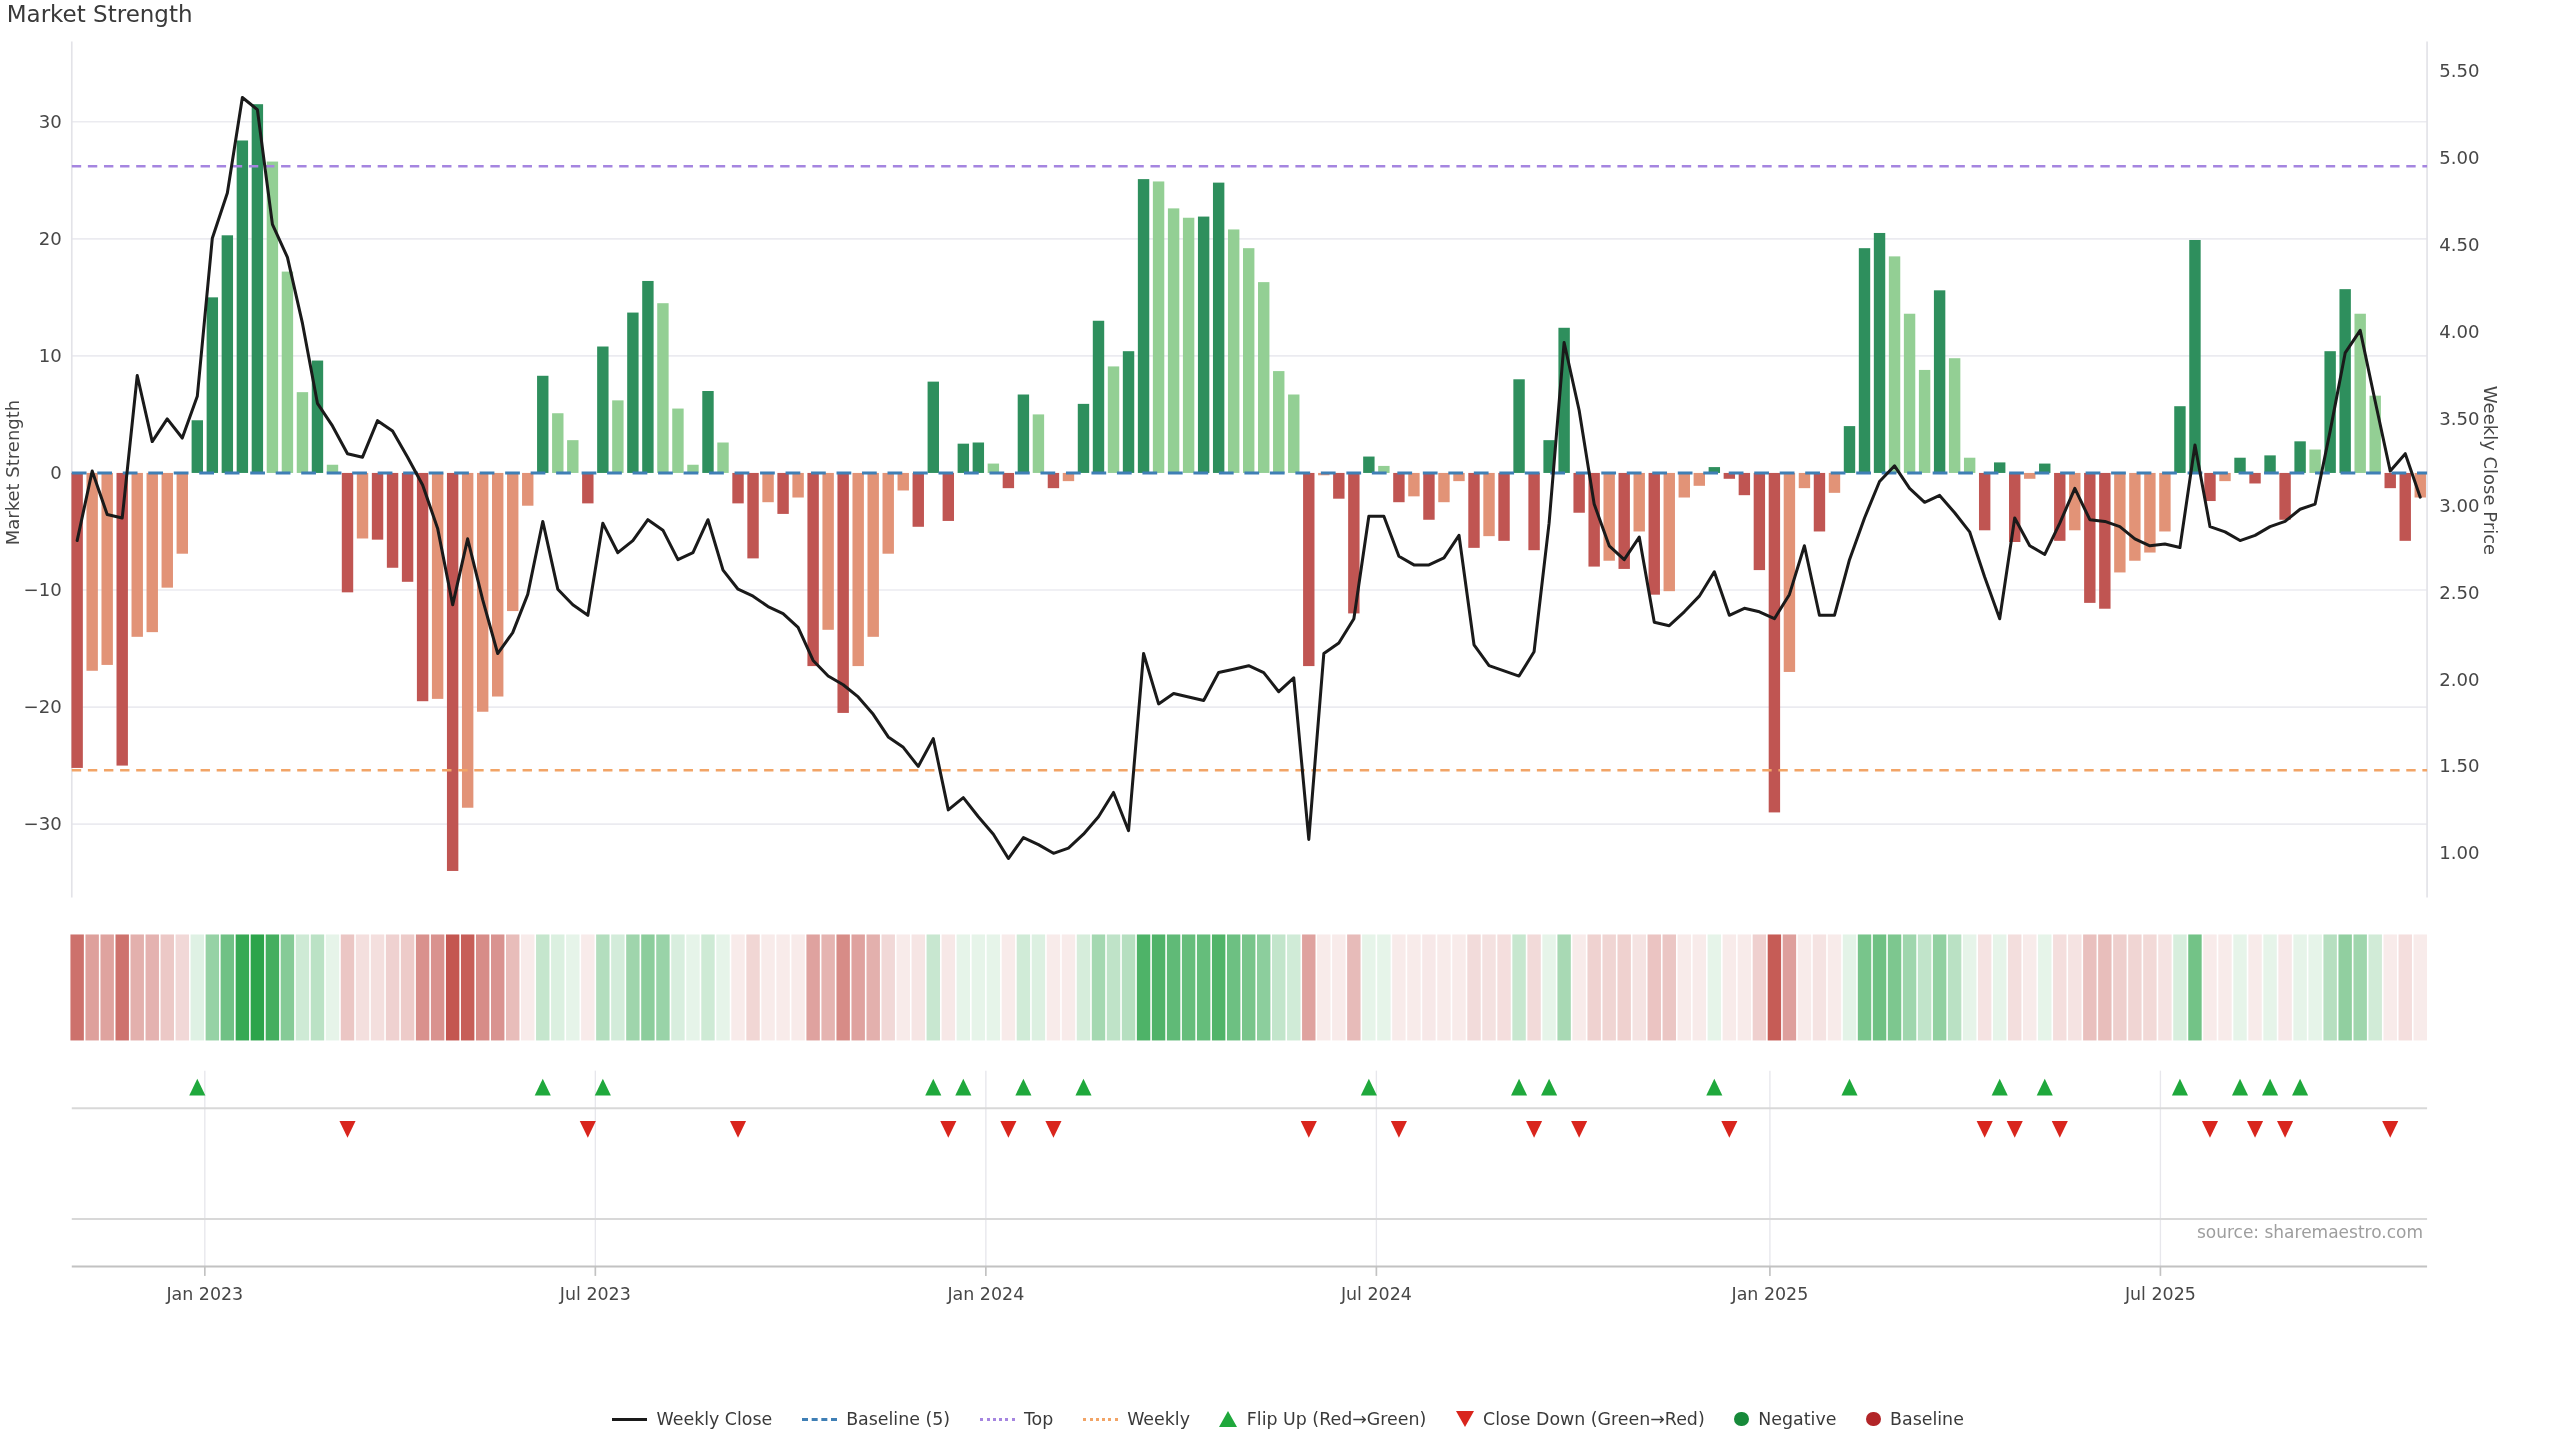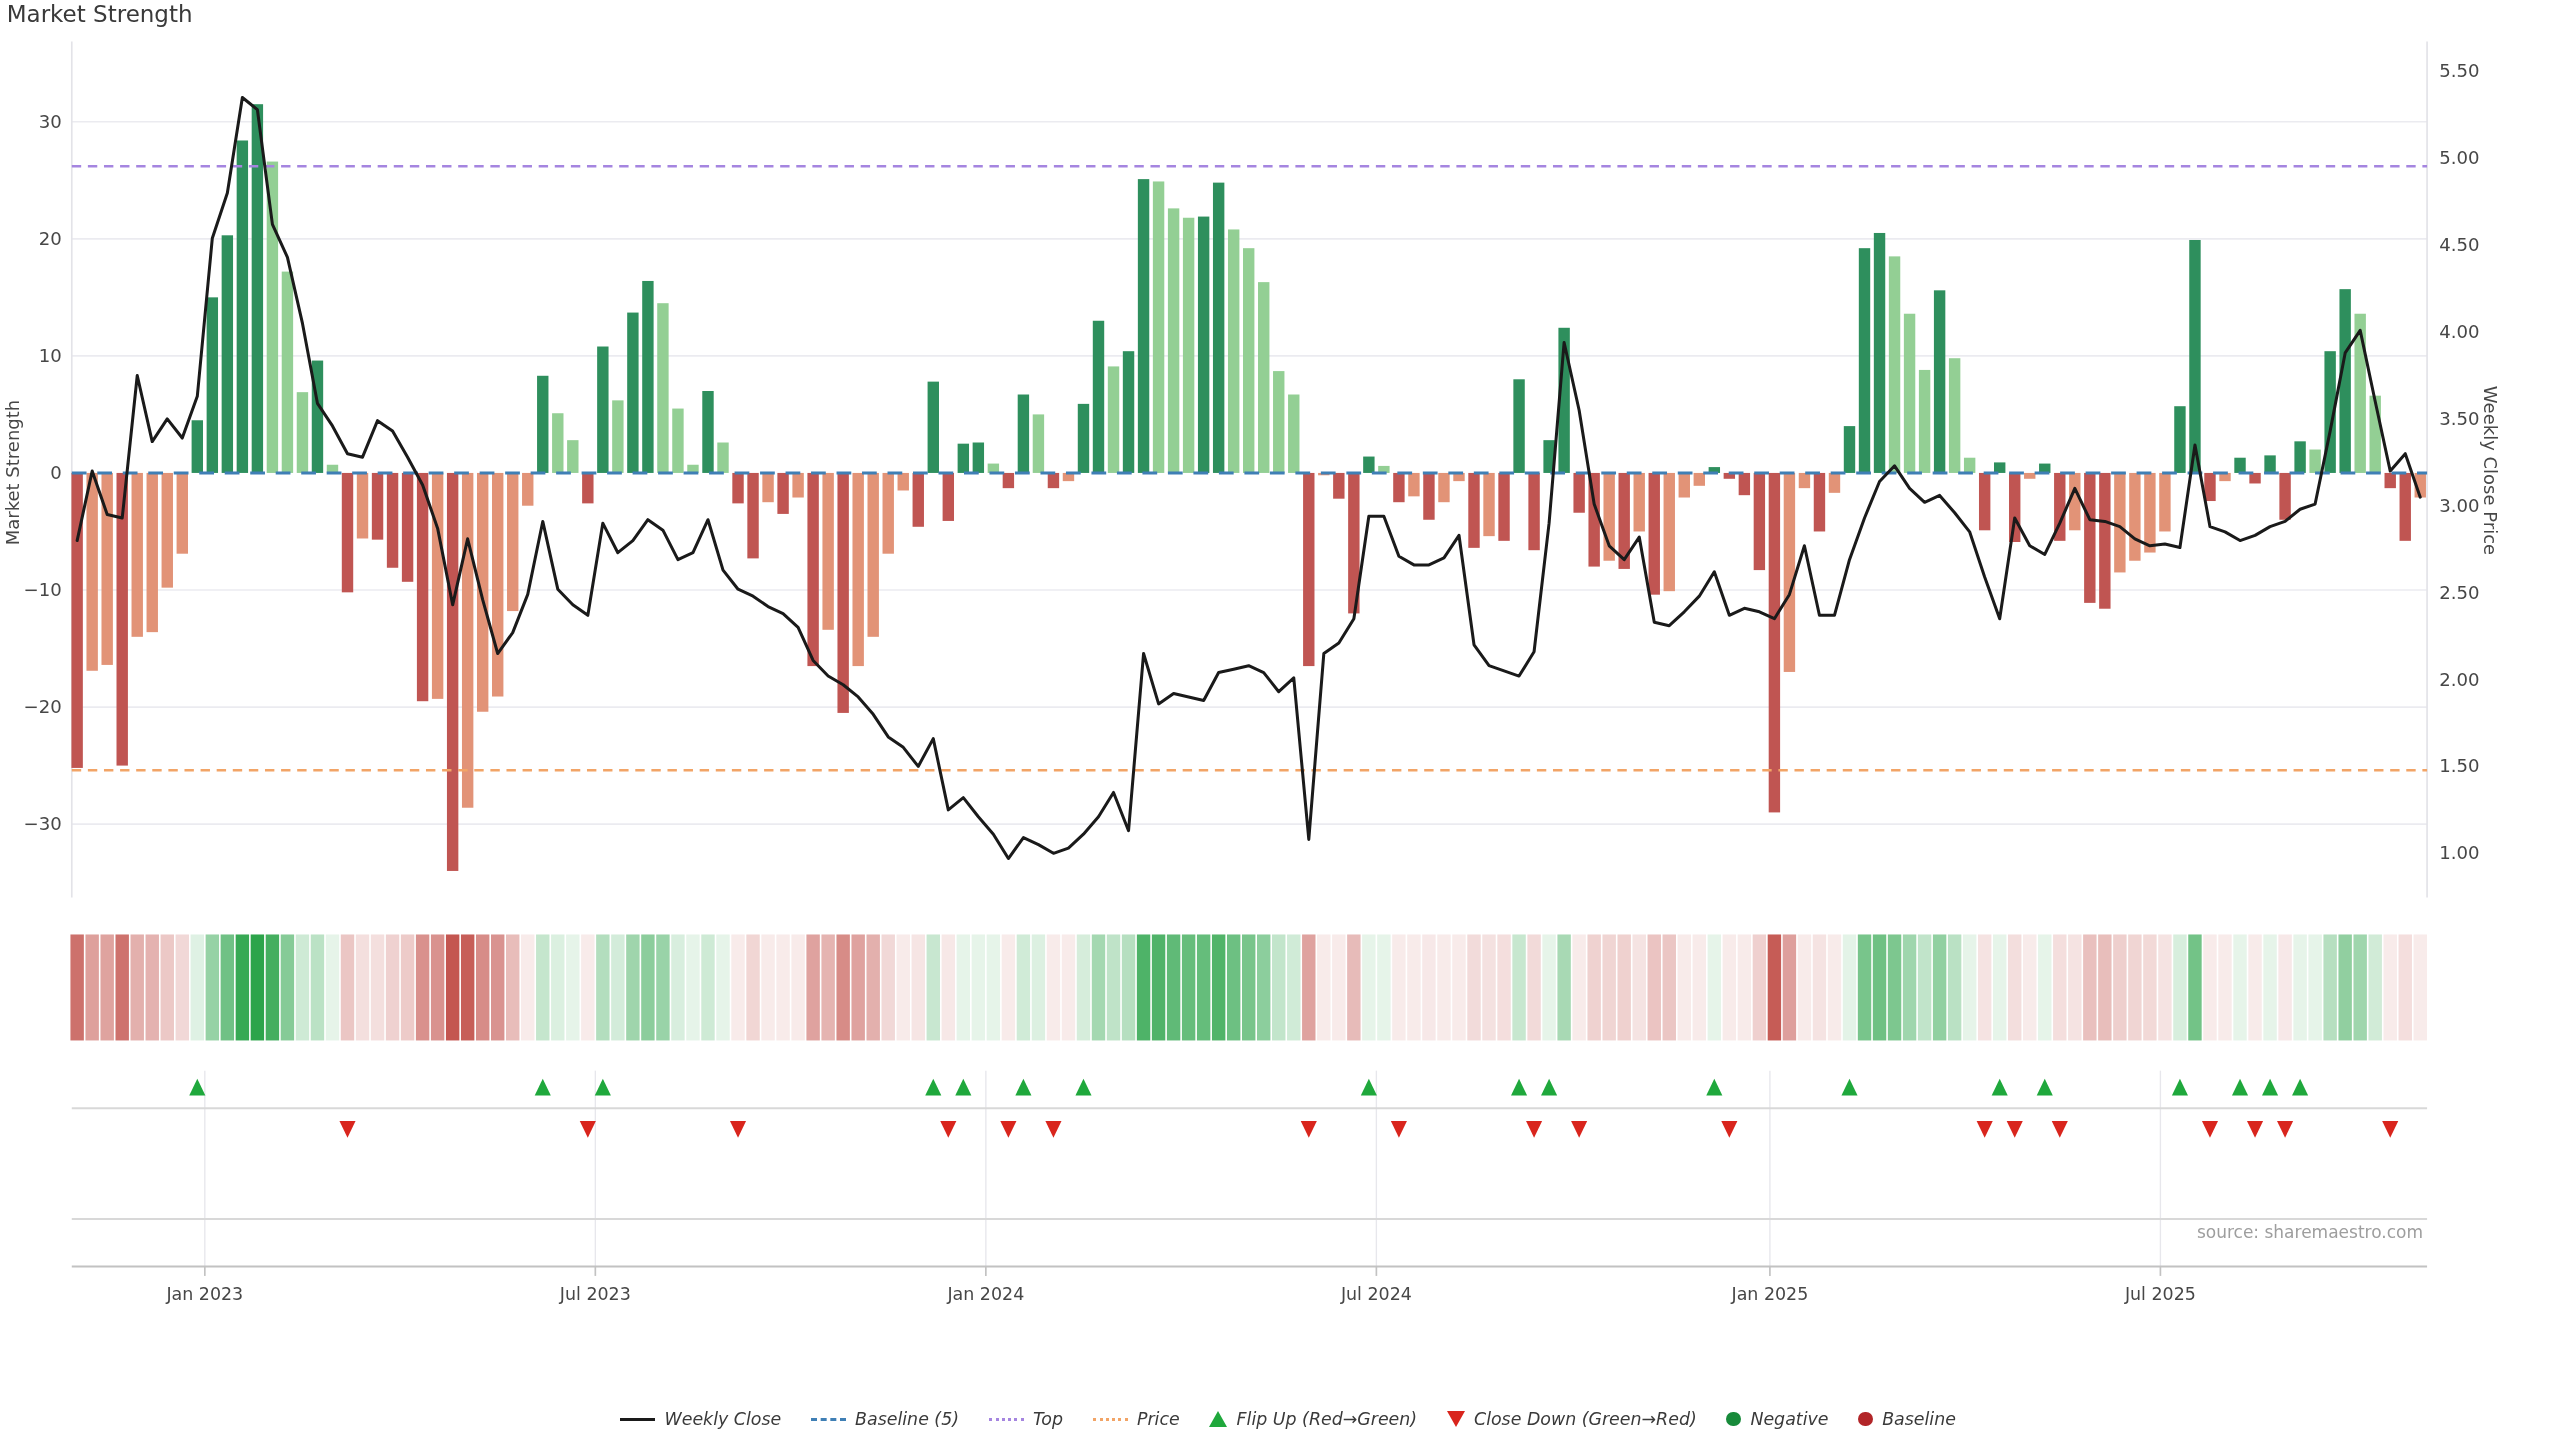--- a/index.html
+++ b/index.html
@@ -8,21 +8,21 @@
   .page{position:absolute;inset:0;background:#ffffff;padding-left:24px;}
   .chart-title{position:absolute;left:6.7px;top:1.3px;font-size:23px;color:#3a3a3a;}
   .y-title-left{position:absolute;left:-142px;top:462px;width:309px;text-align:center;
     transform:rotate(-90deg);font-size:18px;color:#474747;}
   .y-title-right{position:absolute;left:2336px;top:460px;width:309px;text-align:center;
     transform:rotate(90deg);font-size:18px;color:#474747;}
   .source-note{position:absolute;right:153px;top:1222px;font-size:17px;color:#9e9e9e;}
   svg{position:absolute;left:0;top:0;}
   .legend{position:absolute;left:0;top:1409px;width:2576px;display:flex;
     justify-content:center;align-items:center;gap:29.5px;font-size:17.4px;color:#3a3a3a;}
-  .legend-item{display:flex;align-items:center;gap:9.4px;cursor:pointer;font-style:italic;}
+  .legend-item{display:flex;align-items:center;gap:9.4px;cursor:pointer;}
   .sym{display:inline-block;}
   .sym-line{width:35px;height:0;border-top:3.4px solid #1a1a1a;}
   .sym-dash{width:35px;height:0;border-top:3.4px dashed #3f7fb5;}
   .sym-dot-purple{width:35px;height:0;border-top:3.4px dotted #a585e0;}
   .sym-dot-orange{width:35px;height:0;border-top:3.4px dotted #f2a466;}
   .sym-tri-up{width:0;height:0;border-left:9.4px solid transparent;border-right:9.4px solid transparent;
     border-bottom:16px solid #1fa83c;}
   .sym-tri-down{width:0;height:0;border-left:9.4px solid transparent;border-right:9.4px solid transparent;
     border-top:16px solid #d9251d;}
   .sym-circ-green{width:14.8px;height:14.8px;border-radius:50%;background:#178a3a;}
@@ -467,21 +467,21 @@
       <span class="legend-item">
         <span class="sym sym-dash"></span>
         <span>Baseline (5)</span>
       </span>
       <span class="legend-item">
         <span class="sym sym-dot-purple"></span>
         <span>Top</span>
       </span>
       <span class="legend-item">
         <span class="sym sym-dot-orange"></span>
-        <span>Price</span>
+        <span>Weekly</span>
       </span>
       <span class="legend-item">
         <span class="sym sym-tri-up"></span>
         <span>Flip Up (Red→Green)</span>
       </span>
       <span class="legend-item">
         <span class="sym sym-tri-down"></span>
         <span>Close Down (Green→Red)</span>
       </span>
       <span class="legend-item">

